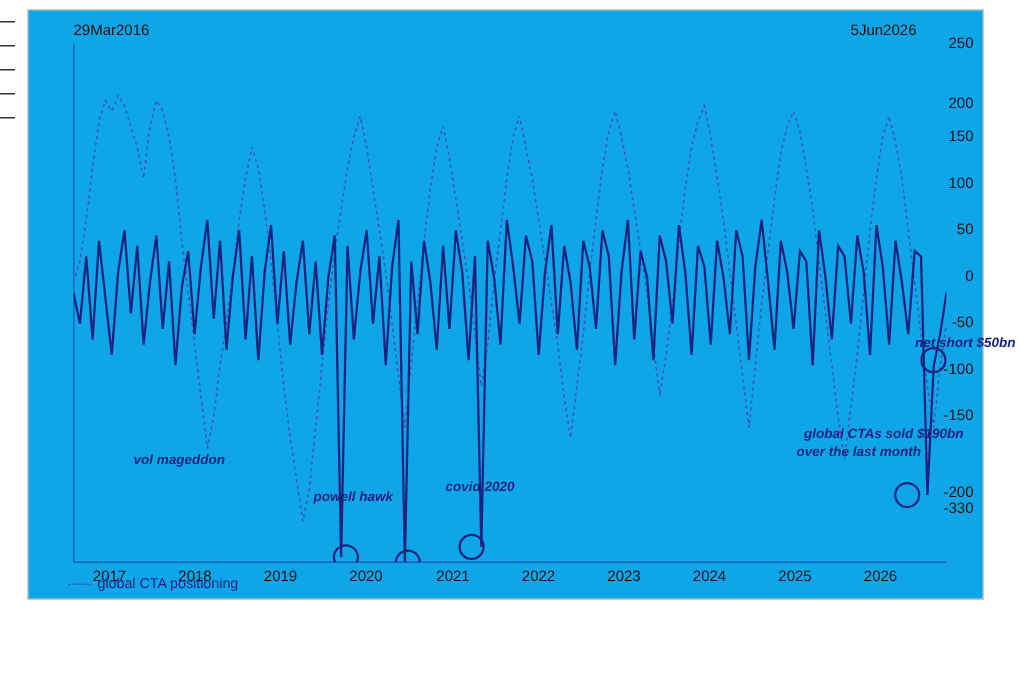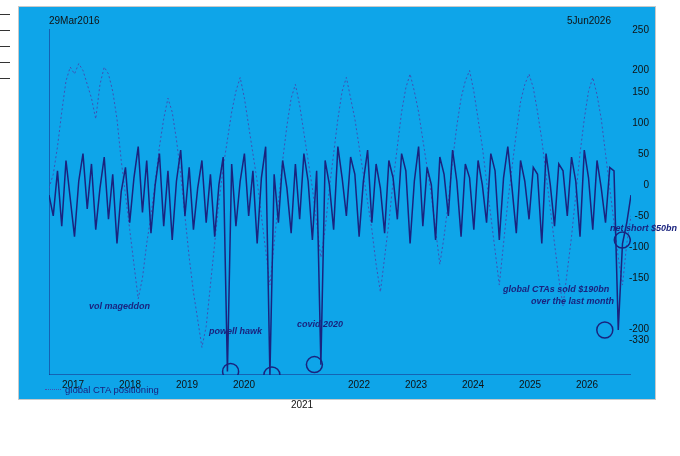--- a/index.html
+++ b/index.html
@@ -147,21 +147,21 @@
     <div class="ytick" style="right:6px; top:203px;">-50</div>
     <div class="ytick" style="right:6px; top:234px;">-100</div>
     <div class="ytick" style="right:6px; top:265px;">-150</div>
     <div class="ytick" style="right:6px; top:296px;margin-top:20px;">-200</div>
     <div class="ytick" style="right:6px; top:327px;">-330</div>
 
     <div class="xtick" style="left:38px;  top:372px; width:32px;">2017</div>
     <div class="xtick" style="left:95px;  top:372px; width:32px;">2018</div>
     <div class="xtick" style="left:152px; top:372px; width:32px;text-align:center;">2019</div>
     <div class="xtick" style="left:209px; top:372px; width:32px;">2020</div>
-    <div class="xtick" style="left:267px; top:392px; width:32px;">2021</div>
+    <div class="xtick" style="left:267px; top:372px; width:32px;">2021</div>
     <div class="xtick" style="left:324px; top:372px; width:32px;">2022</div>
     <div class="xtick" style="left:381px; top:372px; width:32px;">2023</div>
     <div class="xtick" style="left:438px; top:372px; width:32px;">2024</div>
     <div class="xtick" style="left:495px; top:372px; width:32px;">2025</div>
     <div class="xtick" style="left:552px; top:372px; width:32px;">2026</div>
 
     <div class="plot-area">
       <svg class="plot-svg" id="chart-svg" width="582" height="346" viewBox="0 0 582 346">
         <line x1="0" y1="0" x2="0" y2="346" stroke="#1a237e" stroke-width="1"></line>
         <line x1="0" y1="346" x2="582" y2="346" stroke="#1a237e" stroke-width="1"></line>
@@ -177,21 +177,21 @@
             <circle cx="265.4" cy="335.6" r="8" fill="none" stroke="#1a237e" stroke-width="1.5"></circle>
             <circle cx="555.8" cy="301.0" r="8" fill="none" stroke="#1a237e" stroke-width="1.5"></circle>
             <circle cx="573.3" cy="211.1" r="8" fill="none" stroke="#1a237e" stroke-width="1.5"></circle>
           </g>
       </svg>
 
       <div class="annotation" style="left:40px; top:272px;">vol mageddon</div>
       <div class="annotation" style="left:160px; top:297px;">powell hawk</div>
       <div class="annotation" style="left:248px; top:290px;">covid 2020</div>
       <div class="annotation" style="left:561px; top:194px;">net short $50bn</div>
-      <div class="annotation" style="left:454px; top:255px;">global CTAs sold $190bn</div>
+      <div class="annotation" style="left:487px; top:255px;">global CTAs sold $190bn</div>
       <div class="annotation" style="left:482px; top:267px;">over the last month</div>
     </div>
 
     <div class="legend">
       <span class="legend-item">
         <span class="swatch-dash"></span>
         <span>global CTA positioning</span>
       </span>
     </div>
   </div>

